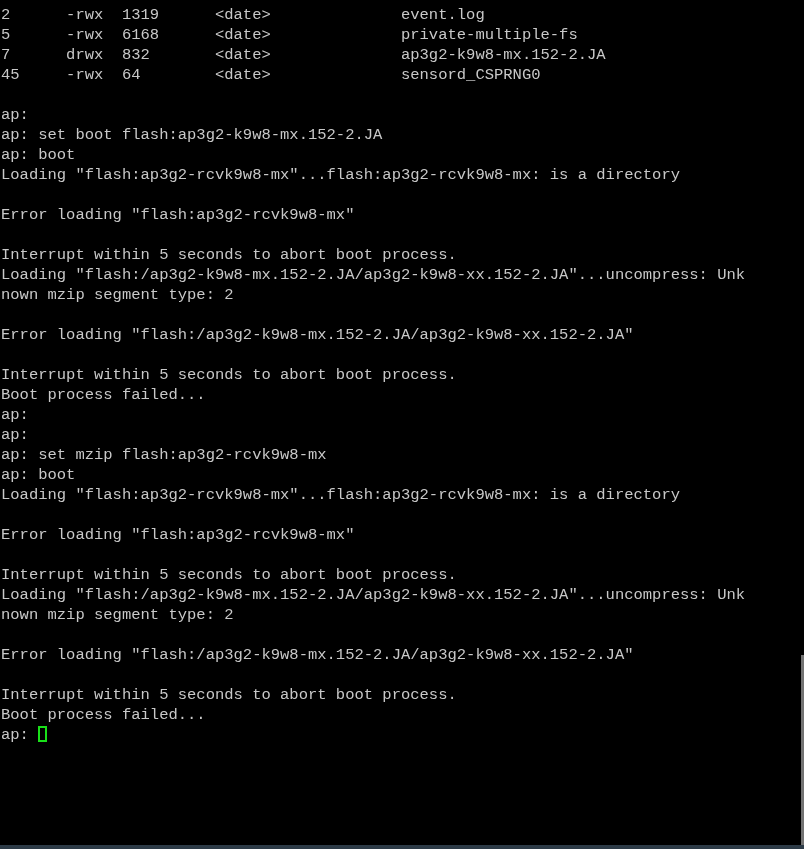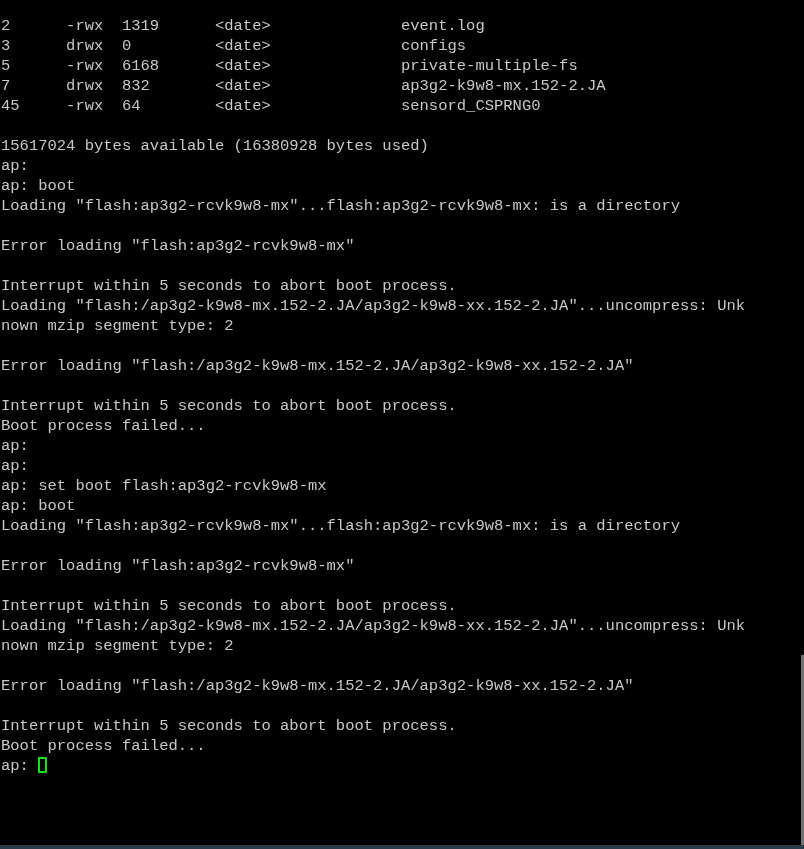--- a/index.html
+++ b/index.html
@@ -21,21 +21,21 @@
     top: 0;
     width: 804px;
     height: 845px;
     background: #000000;
     overflow: hidden;
   }
 
   #screen {
     position: absolute;
     left: 0;
-    top: 16px;
+    top: 5px;
     padding: 0;
     margin: 0;
   }
 
   .line {
     height: 20px;
     line-height: 20px;
     font-size: 15.5px;
     letter-spacing: 0px;
     color: #c8c8c8;
@@ -86,43 +86,42 @@
     height: 4px;
     background: #2d3b47;
   }
 </style>
 </head>
 <body>
 
 <div id="terminal">
   <div id="screen">
       <div class="line">2      -rwx  1319      &lt;date&gt;              event.log</div>
-      <div class="line">3      drwx  0         &lt;date&gt;              configs</div>
       <div class="line">5      -rwx  6168      &lt;date&gt;              private-multiple-fs</div>
       <div class="line">7      drwx  832       &lt;date&gt;              ap3g2-k9w8-mx.152-2.JA</div>
       <div class="line">45     -rwx  64        &lt;date&gt;              sensord_CSPRNG0</div>
       <div class="line blank">&nbsp;</div>
-      <div class="line">15617024 bytes available (16380928 bytes used)</div>
       <div class="line">ap:</div>
+      <div class="line">ap: set boot flash:ap3g2-k9w8-mx.152-2.JA</div>
       <div class="line">ap: boot</div>
       <div class="line">Loading "flash:ap3g2-rcvk9w8-mx"...flash:ap3g2-rcvk9w8-mx: is a directory</div>
       <div class="line blank">&nbsp;</div>
       <div class="line">Error loading "flash:ap3g2-rcvk9w8-mx"</div>
       <div class="line blank">&nbsp;</div>
       <div class="line">Interrupt within 5 seconds to abort boot process.</div>
       <div class="line">Loading "flash:/ap3g2-k9w8-mx.152-2.JA/ap3g2-k9w8-xx.152-2.JA"...uncompress: Unk</div>
       <div class="line">nown mzip segment type: 2</div>
       <div class="line blank">&nbsp;</div>
       <div class="line">Error loading "flash:/ap3g2-k9w8-mx.152-2.JA/ap3g2-k9w8-xx.152-2.JA"</div>
       <div class="line blank">&nbsp;</div>
       <div class="line">Interrupt within 5 seconds to abort boot process.</div>
       <div class="line">Boot process failed...</div>
       <div class="line">ap:</div>
       <div class="line">ap:</div>
-      <div class="line">ap: set boot flash:ap3g2-rcvk9w8-mx</div>
+      <div class="line">ap: set mzip flash:ap3g2-rcvk9w8-mx</div>
       <div class="line">ap: boot</div>
       <div class="line">Loading "flash:ap3g2-rcvk9w8-mx"...flash:ap3g2-rcvk9w8-mx: is a directory</div>
       <div class="line blank">&nbsp;</div>
       <div class="line">Error loading "flash:ap3g2-rcvk9w8-mx"</div>
       <div class="line blank">&nbsp;</div>
       <div class="line">Interrupt within 5 seconds to abort boot process.</div>
       <div class="line">Loading "flash:/ap3g2-k9w8-mx.152-2.JA/ap3g2-k9w8-xx.152-2.JA"...uncompress: Unk</div>
       <div class="line">nown mzip segment type: 2</div>
       <div class="line blank">&nbsp;</div>
       <div class="line">Error loading "flash:/ap3g2-k9w8-mx.152-2.JA/ap3g2-k9w8-xx.152-2.JA"</div>

